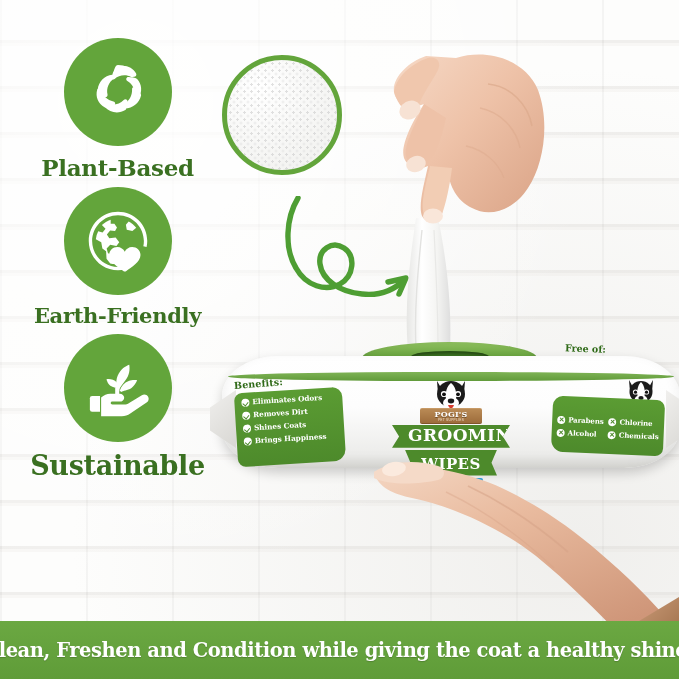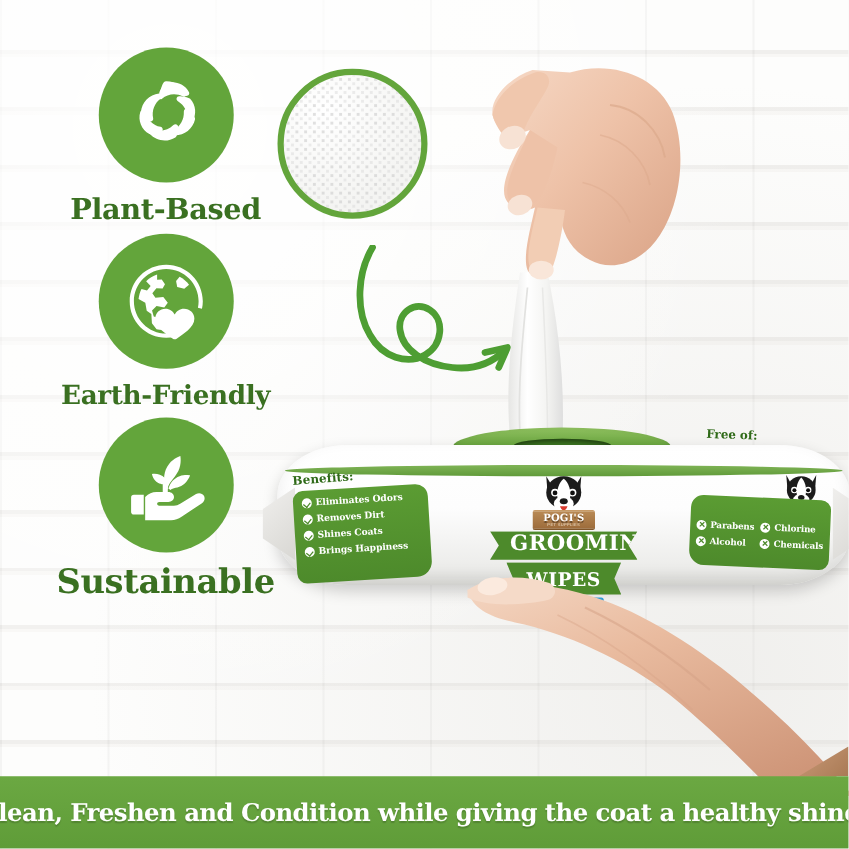--- a/index.html
+++ b/index.html
@@ -41,21 +41,21 @@
     content: "";
     position: absolute; inset: 0;
     background:
       radial-gradient(ellipse at 20% 15%, rgba(255,255,255,.9), transparent 60%),
       radial-gradient(ellipse at 85% 80%, rgba(215,213,208,.35), transparent 62%);
   }
 
   
   .features {
     position: absolute;
-    left: 30px; top: 38px;
+    left: 15px; top: 38px;
     width: 205px;
     display: flex; flex-direction: column;
     gap: 6px;
   }
   .feature { display: flex; flex-direction: column; align-items: center; }
   .fcircle {
     width: 108px; height: 108px; border-radius: 50%;
     display: flex; align-items: center; justify-content: center;
   }
   .fcircle svg { width: 72px; height: 72px; display: block; }
@@ -230,21 +230,21 @@
 
   
   .logo {
     position: absolute;
     left: 50%; top: 22px; transform: translateX(-50%);
     width: 120px;
     display: flex; flex-direction: column; align-items: center;
   }
   .logo-dog { width: 42px; height: 32px; display: block; margin-bottom: -2px; }
   .logo-sign {
-    width: 50px; height: 16px;
+    width: 62px; height: 16px;
     background: linear-gradient(to bottom, #b98a55, #9d6c3b);
     border-radius: 2px;
     border-top: 1.5px solid #c79a66;
     border-bottom: 1.5px solid #7f5529;
     display: flex; flex-direction: column;
     align-items: center; justify-content: center;
     position: relative;
   }
   .logo-brand {
     font-family: "DejaVu Serif", serif;

